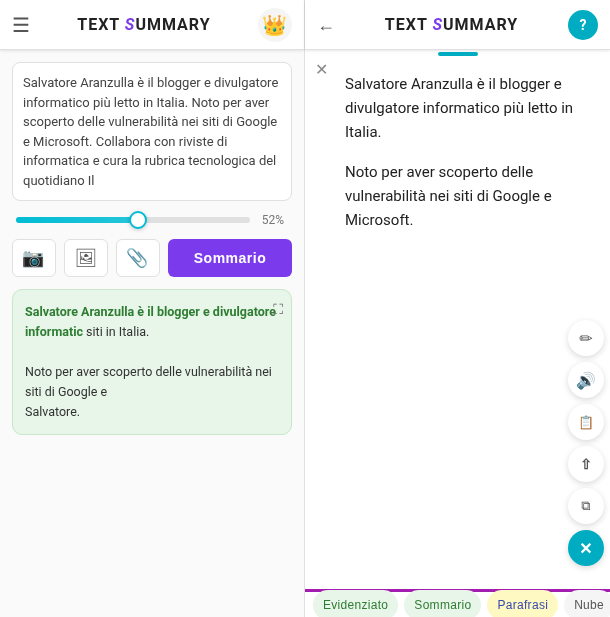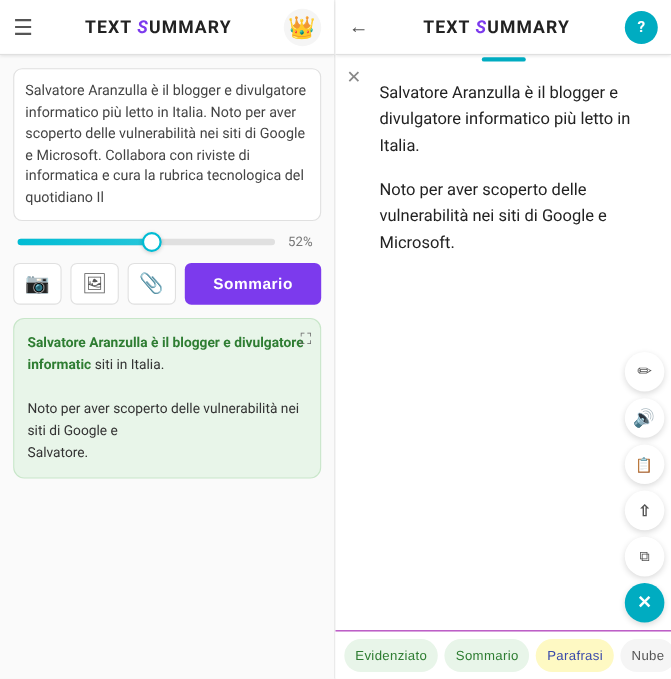--- a/index.html
+++ b/index.html
@@ -290,23 +290,23 @@
       border: none;
     }
 
     .side-btn.teal {
       background: #00acc1;
       color: white;
     }
 
     
     .bottom-tabs {
-      height: 44px;
-      background: white;
-      border-top: 1px solid #a21caf;
+      height: 28px;
+      background: white;
+      border-top: 3px solid #a21caf;
       display: flex;
       align-items: center;
       justify-content: space-around;
       padding: 0 8px;
       gap: 6px;
     }
 
     .tab-btn {
       height: 30px;
       padding: 0 10px;

